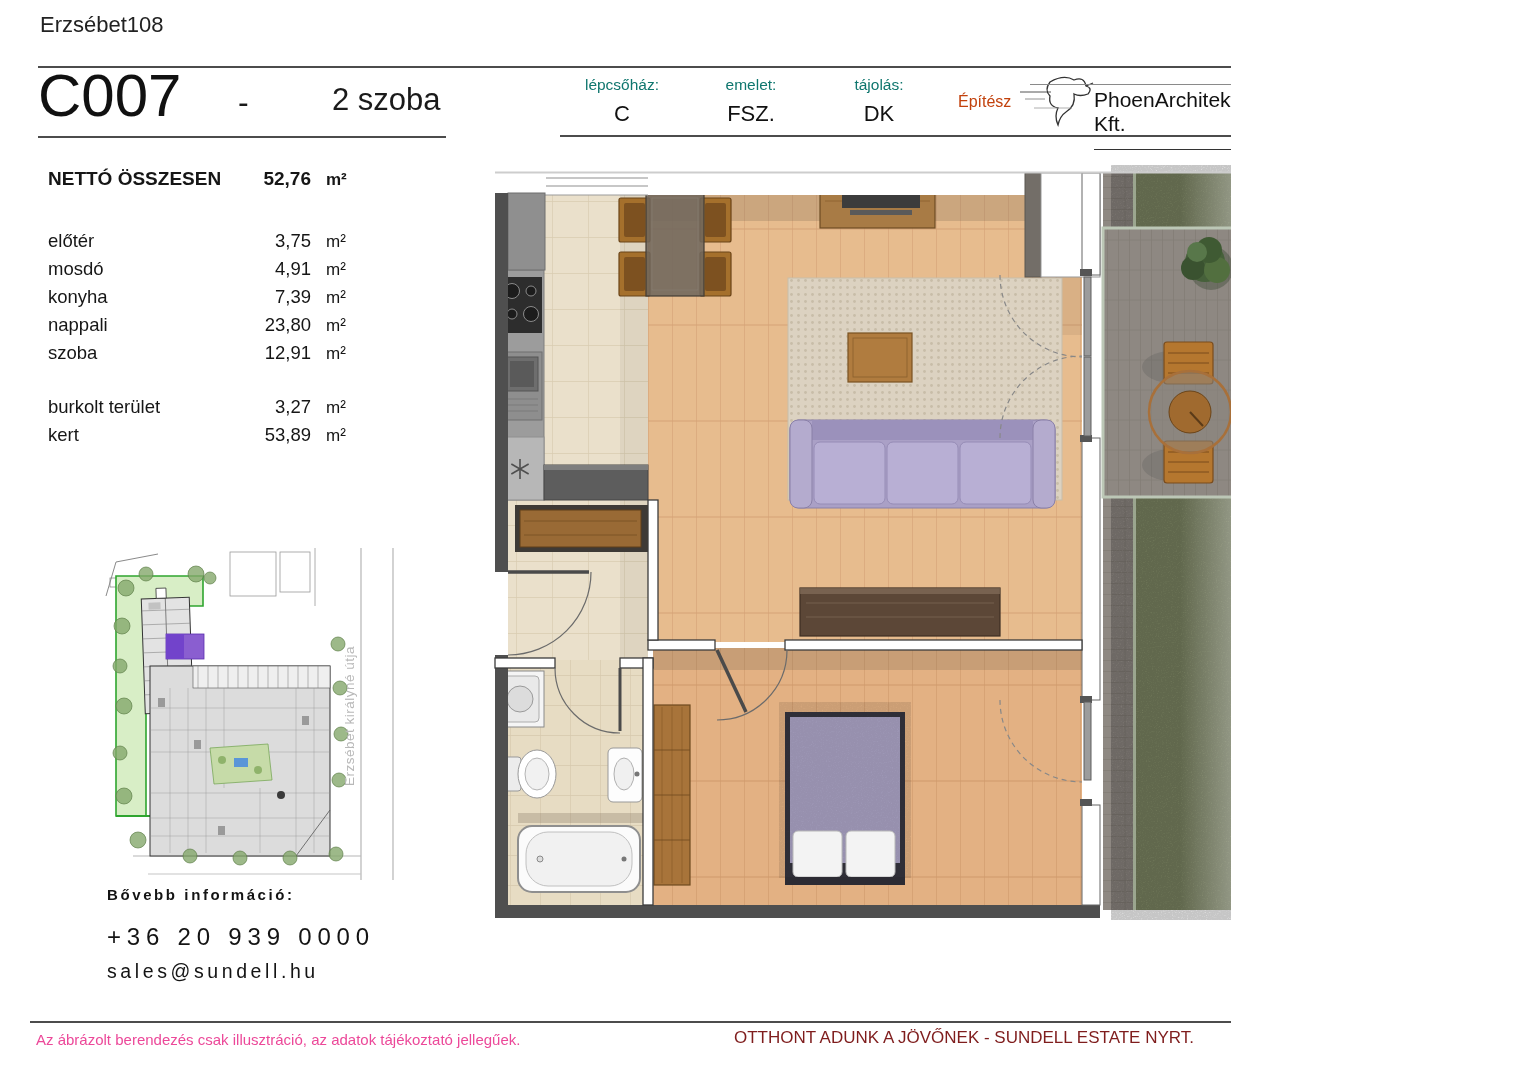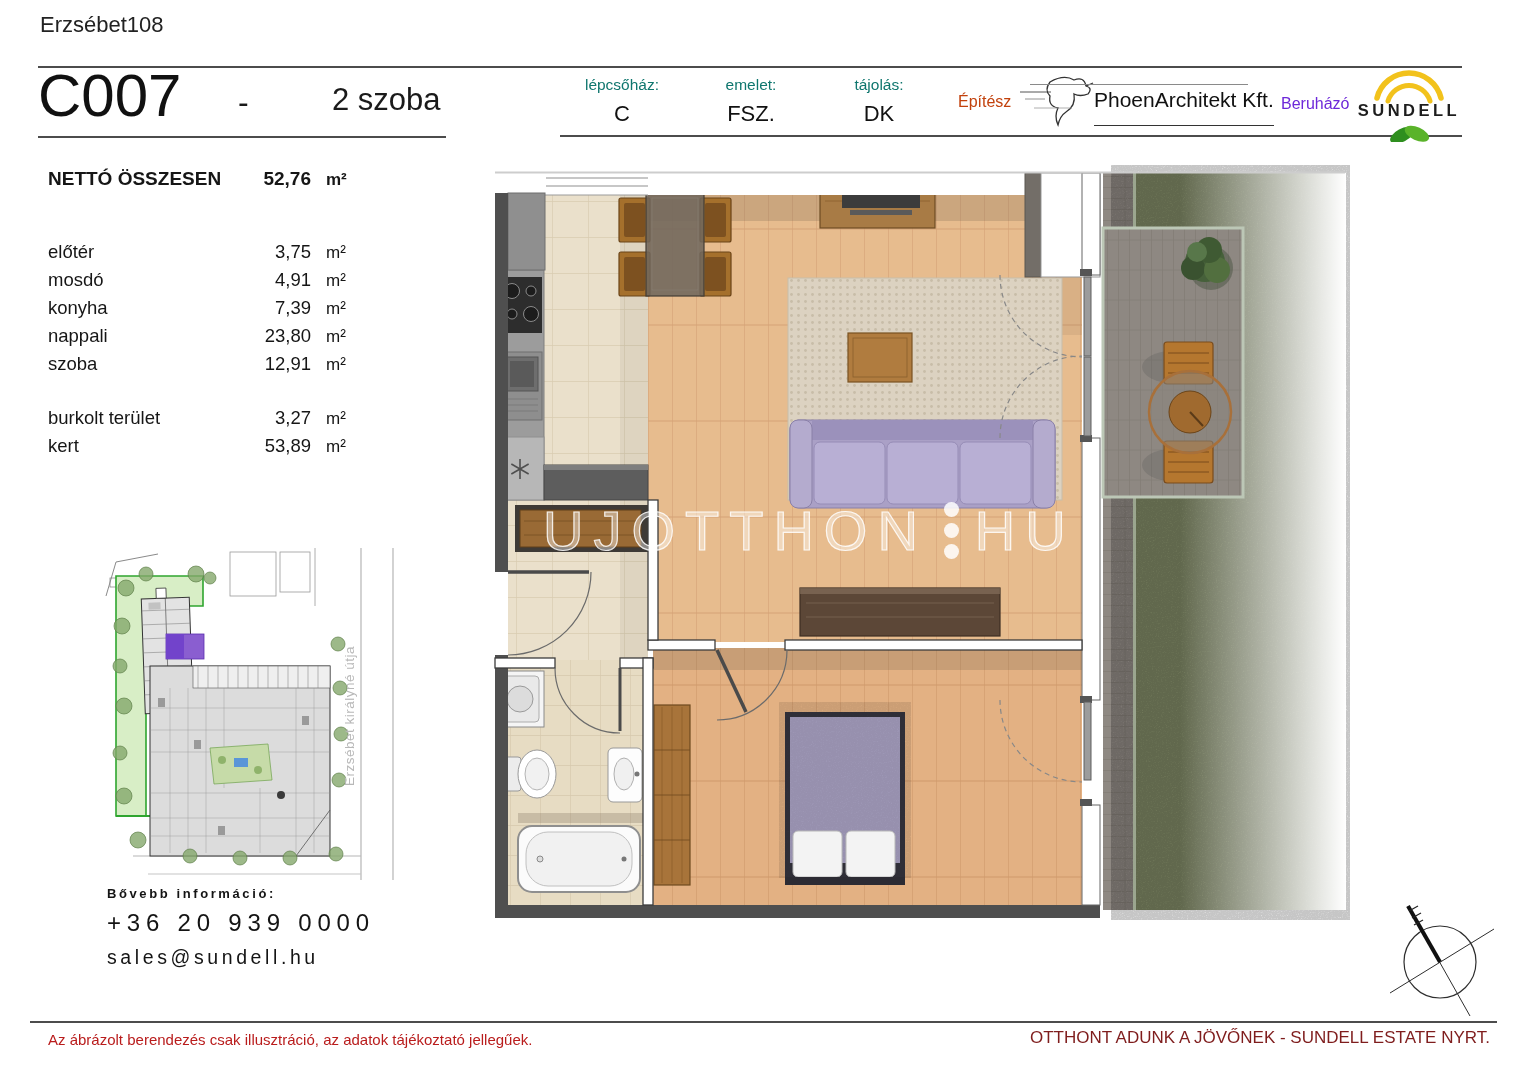--- a/index.html
+++ b/index.html
@@ -1,58 +1,58 @@
 <!DOCTYPE html>
 <html><head>
 <meta charset="utf-8">
 <style>
   html,body{margin:0;padding:0;background:#fff;}
-  #page{position:relative;width:1527px;height:1080px;background:#ffffff;overflow:hidden;
+  #page{position:relative;width:1231px;height:1080px;background:#ffffff;overflow:hidden;
         font-family:"Liberation Sans",sans-serif;color:#1a1a1a;}
   .abs{position:absolute;}
   .rule{position:absolute;background:#4c4c4c;height:2px;}
 
   
   .project-name{left:40px;top:12px;font-size:22px;color:#222;}
   .unit-id{left:38px;top:66px;font-size:60px;line-height:1;color:#111;}
   .unit-sep{left:238px;top:84px;font-size:32px;}
   .unit-rooms{left:332px;top:82px;font-size:31px;}
   .hfield{top:76px;width:140px;text-align:center;}
   .hfield .lbl{font-size:15.5px;color:#0f766e;}
   .hfield .val{font-size:22px;color:#111;margin-top:7px;}
   .architect-label{left:958px;top:93px;font-size:16px;color:#c2410c;}
   .phoen-topline{left:1030px;top:84px;width:218px;height:1px;background:#8a8a8a;}
   .architect-name{left:1094px;top:88px;font-size:21px;color:#111;border-bottom:1.5px solid #333;padding-bottom:13px;}
   .developer-label{left:1281px;top:95px;font-size:16px;color:#6d28d9;}
 
   
   .area-table{left:48px;top:168px;width:324px;}
   .ar-row{display:flex;align-items:baseline;height:28px;font-size:18.5px;color:#161616;}
-  .ar-row.total{font-size:19px;font-weight:bold;margin-bottom:45px;}
+  .ar-row.total{font-size:19px;font-weight:bold;margin-bottom:34px;}
   .ar-row .ar-label{flex:1;}
   .ar-row .ar-val{width:74px;text-align:right;}
   .ar-row.total .ar-val{font-weight:bold;}
   .ar-row .ar-unit{width:46px;padding-left:15px;font-size:17px;}
   .outdoor-gap{height:26px;}
 
   
   .contact{left:107px;top:886px;color:#141414;}
-  .contact .c-title{font-size:13px;font-weight:bold;letter-spacing:2.6px;margin-bottom:8px;}
+  .contact .c-title{font-size:15px;font-weight:bold;letter-spacing:2.6px;margin-bottom:20px;}
   .contact .c-phone{font-size:24px;letter-spacing:5.8px;margin-bottom:9px;}
   .contact .c-email{font-size:19.5px;letter-spacing:3.6px;}
 
   
   .watermark{left:543px;top:498px;display:flex;align-items:center;gap:14px;z-index:5;
     font-size:56px;letter-spacing:10px;color:rgba(255,255,255,0.40);
     -webkit-text-stroke:1.2px rgba(255,255,255,0.85);}
   .wm-dots{display:flex;flex-direction:column;gap:6px;margin:0 2px;}
   .wm-dots i{width:15px;height:15px;border-radius:50%;background:rgba(255,255,255,0.85);display:block;}
 
   
-  .footer-left{left:48px;top:1031px;font-size:15px;color:#b91c1c;}
+  .footer-left{left:36px;top:1031px;font-size:15px;color:#ec4899;}
   .footer-right{right:37px;top:1028px;font-size:17px;color:#7f1d1d;}
 </style>
 </head>
 <body>
 
 <div id="page">
 
   <div class="abs project-name">Erzsébet108</div>
   <div class="rule" style="left:38px;top:66px;width:1424px;"></div>
 
@@ -507,29 +507,20 @@
       <rect x="604" y="192" width="7" height="79" fill="#9c9c9c" stroke="#5f5f5f"></rect>
       <path d="M520 110 A82 82 0 0 0 602 192" fill="none" stroke="#888" stroke-width="1.2" stroke-dasharray="5 4"></path>
       <path d="M520 273 A82 82 0 0 1 602 191" fill="none" stroke="#888" stroke-width="1.2" stroke-dasharray="5 4"></path>
       <rect x="604" y="537" width="7" height="78" fill="#9c9c9c" stroke="#5f5f5f"></rect>
       <path d="M520 535 A82 82 0 0 0 602 617" fill="none" stroke="#888" stroke-width="1.2" stroke-dasharray="5 4"></path>
     </g>
 
     <line x1="15" y1="7.5" x2="865" y2="7.5" stroke="#cdcdcd" stroke-width="2"></line>
   </svg>
 
-  <div class="abs watermark">
-    <span>UJOTTHON</span>
-    <span class="wm-dots">
-        <i></i>
-        <i></i>
-        <i></i>
-      </span>
-    <span>HU</span>
-  </div>
 
   <svg class="abs" style="left:1378px;top:896px;" width="120" height="125" viewBox="0 0 120 125">
     <circle cx="62" cy="66" r="36" fill="none" stroke="#2e2e2e" stroke-width="1.2"></circle>
     <line x1="12" y1="97" x2="116" y2="33" stroke="#2e2e2e" stroke-width="1"></line>
     <line x1="92" y1="120" x2="30" y2="10" stroke="#2e2e2e" stroke-width="1"></line>
     <line x1="62" y1="66" x2="30" y2="10" stroke="#111" stroke-width="4"></line>
     <line x1="34" y1="22" x2="43" y2="17" stroke="#222" stroke-width="1.2"></line>
     <line x1="31" y1="15" x2="40" y2="10" stroke="#222" stroke-width="1.2"></line>
     <line x1="36" y1="29" x2="45" y2="24" stroke="#222" stroke-width="1.2"></line>
   </svg>

